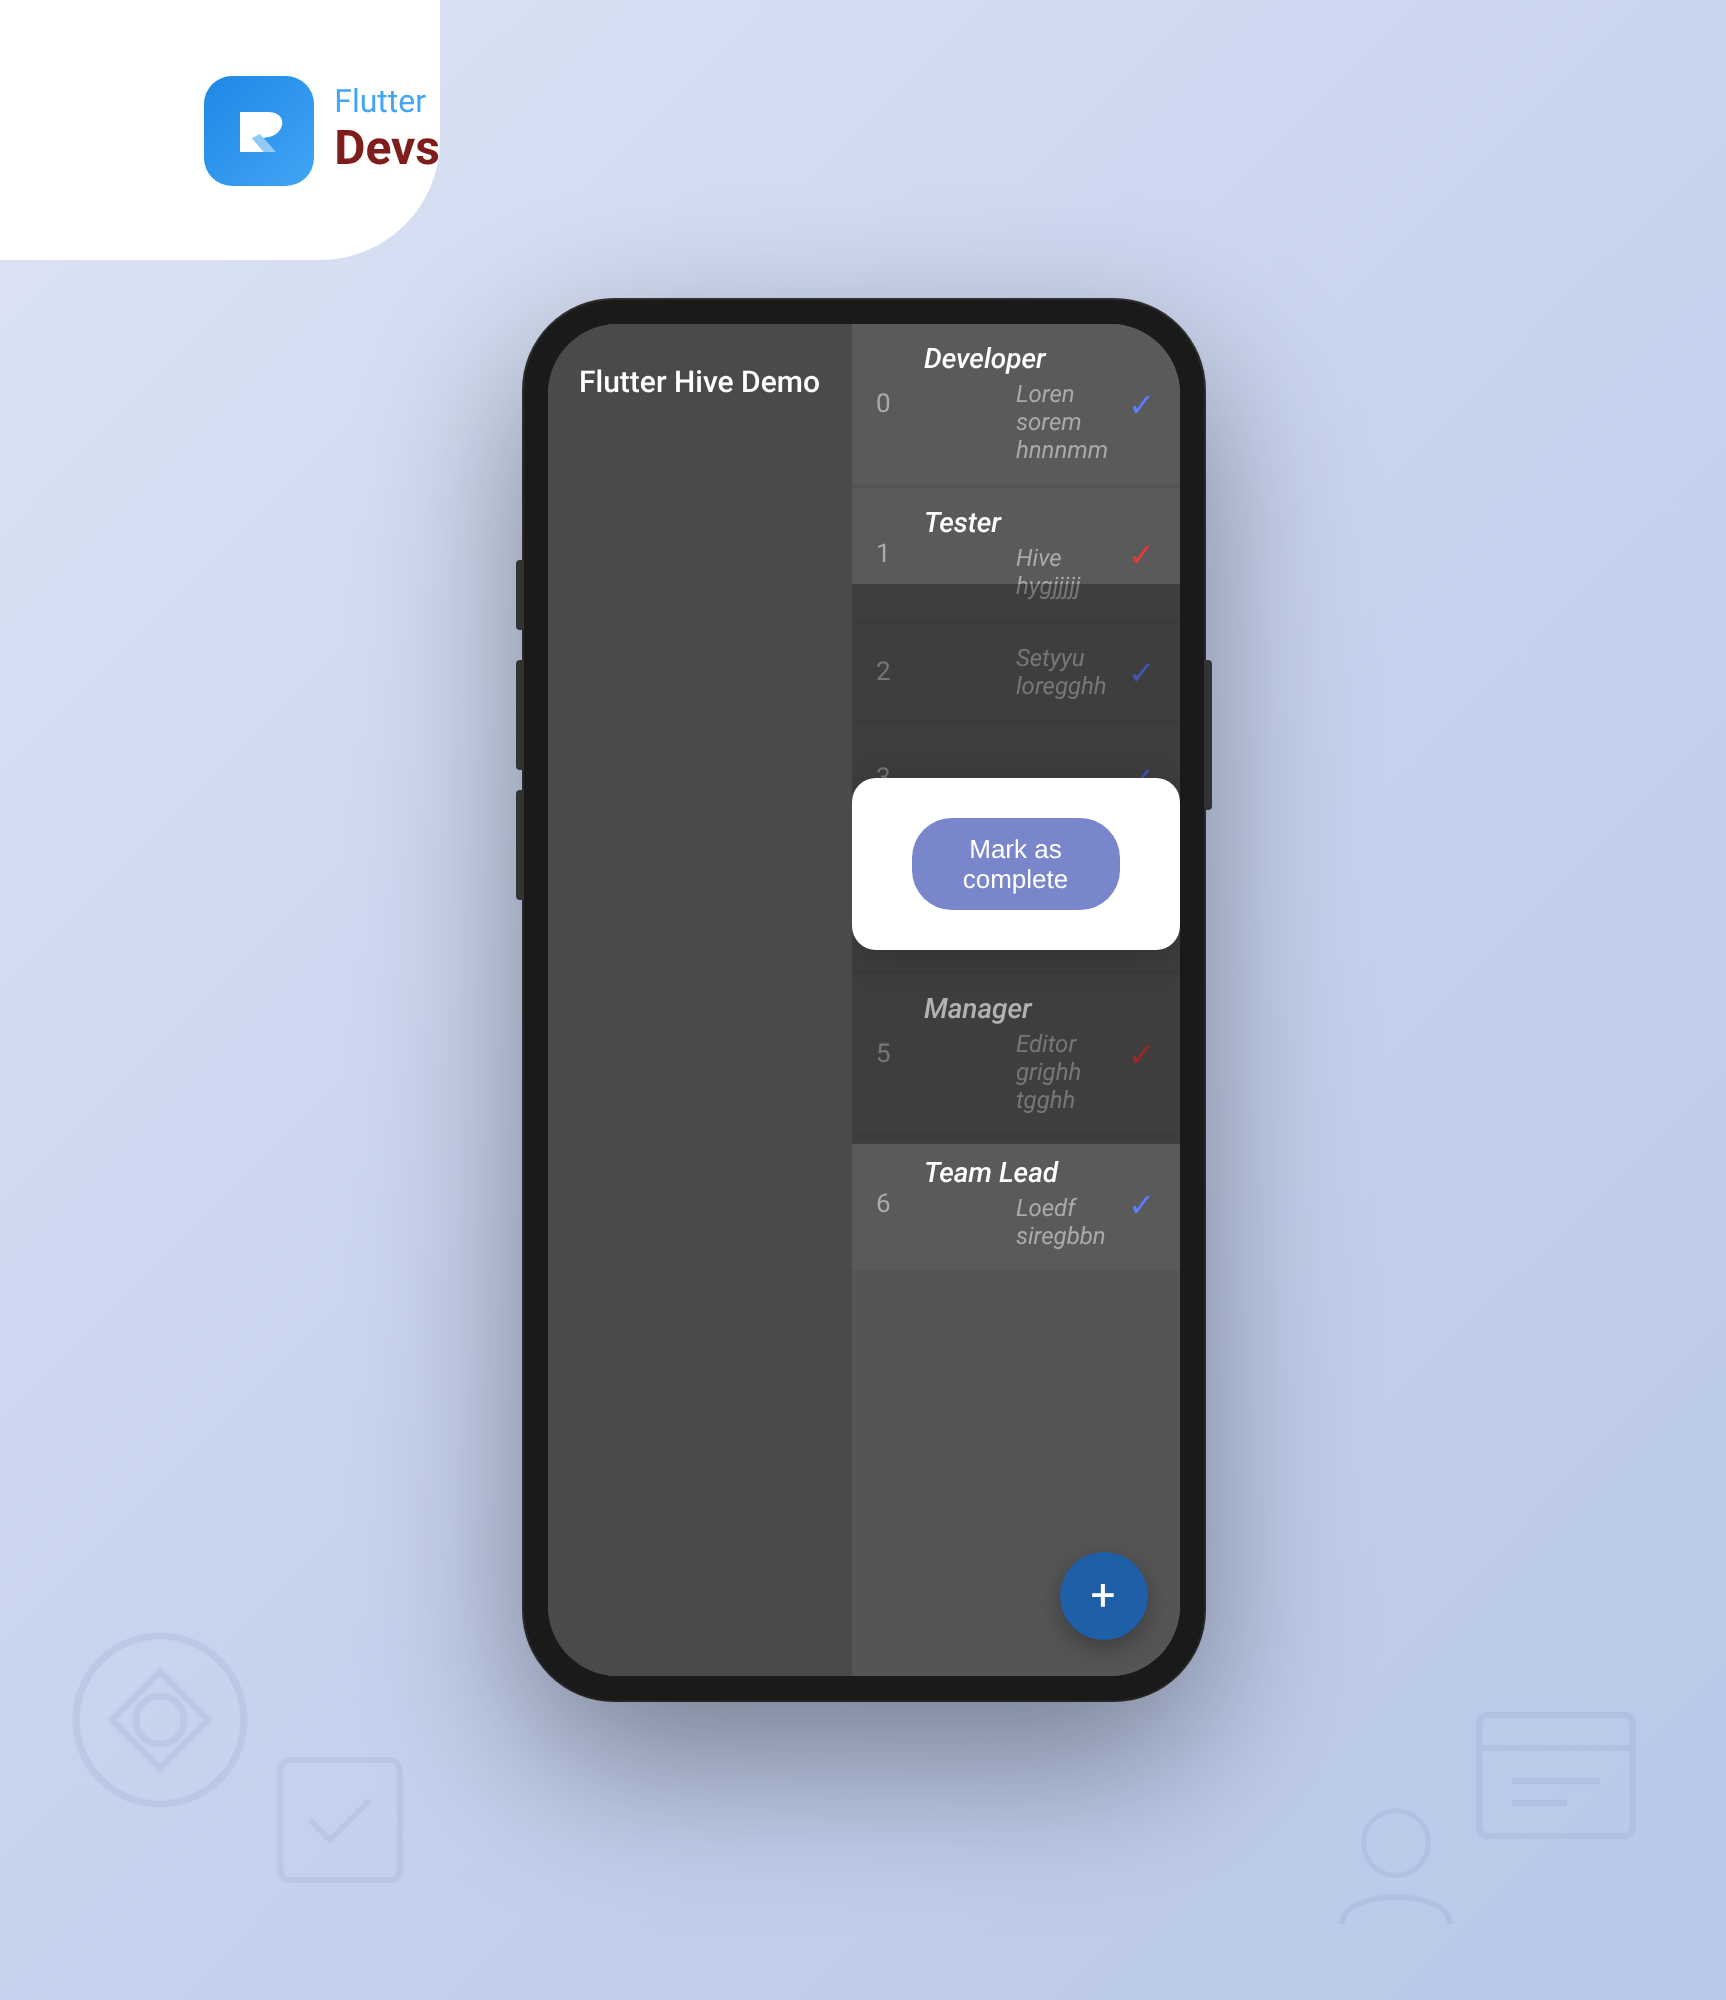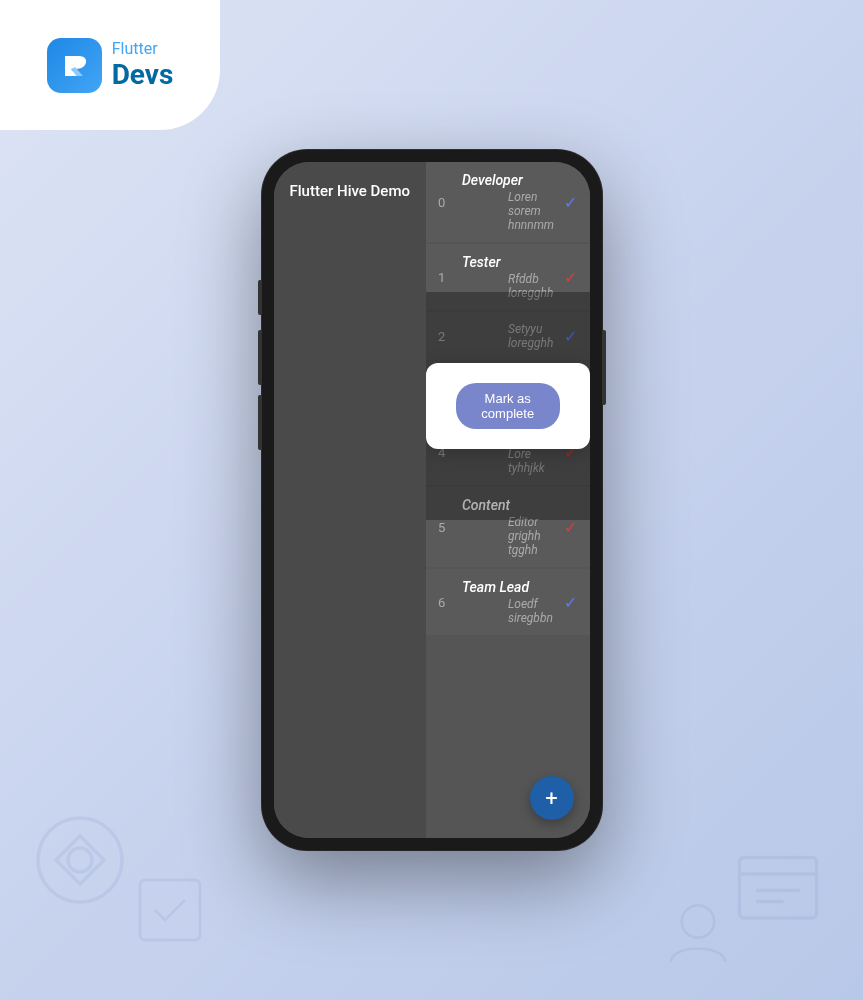--- a/index.html
+++ b/index.html
@@ -20,21 +20,21 @@
     .logo-container {
       position: absolute;
       top: 0;
       left: 0;
       width: 220px;
       height: 130px;
       background: white;
       border-radius: 0 0 60px 0;
       display: flex;
       align-items: center;
-      justify-content: center;
+      justify-content: flex-end;
       gap: 10px;
       z-index: 10;
     }
 
     .logo-icon {
       width: 55px;
       height: 55px;
       background: linear-gradient(135deg, #1e88e5, #42a5f5);
       border-radius: 14px;
       display: flex;
@@ -51,22 +51,22 @@
       line-height: 1.2;
     }
 
     .logo-text-flutter {
       color: #42a5f5;
       font-size: 16px;
       font-weight: 400;
     }
 
     .logo-text-devs {
-      color: #0369a1;
-      font-size: 28px;
+      color: #7f1d1d;
+      font-size: 24px;
       font-weight: 700;
     }
 
     
     .phone-frame {
       width: 340px;
       height: 700px;
       background: #1a1a1a;
       border-radius: 45px;
       padding: 12px;
@@ -306,21 +306,21 @@
           <div class="list-item-title">Developer</div>
           <div class="list-item-subtitle">Loren sorem hnnnmm</div>
         </div>
         <span class="check-icon check-blue">✓</span>
       </div>
 
       <div class="list-item">
         <span class="list-item-index">1</span>
         <div class="list-item-content">
           <div class="list-item-title">Tester</div>
-          <div class="list-item-subtitle">Rfddb loregghh</div>
+          <div class="list-item-subtitle">Hive hygjjjjj</div>
         </div>
         <span class="check-icon check-red">✓</span>
       </div>
 
       <div class="list-item">
         <span class="list-item-index">2</span>
         <div class="list-item-content">
           <div class="list-item-subtitle">Setyyu loregghh</div>
         </div>
         <span class="check-icon check-blue">✓</span>
@@ -340,36 +340,36 @@
         <div class="list-item-content">
           <div class="list-item-title">Editor</div>
           <div class="list-item-subtitle">Lore tyhhjkk</div>
         </div>
         <span class="check-icon check-red">✓</span>
       </div>
 
       <div class="list-item">
         <span class="list-item-index">5</span>
         <div class="list-item-content">
-          <div class="list-item-title">Content</div>
+          <div class="list-item-title">Manager</div>
           <div class="list-item-subtitle">Editor grighh tgghh</div>
         </div>
         <span class="check-icon check-red">✓</span>
       </div>
 
       <div class="list-item">
         <span class="list-item-index">6</span>
         <div class="list-item-content">
           <div class="list-item-title">Team Lead</div>
           <div class="list-item-subtitle">Loedf siregbbn</div>
         </div>
         <span class="check-icon check-blue">✓</span>
       </div>
 
-      <div class="popup-overlay" style="top: 130px; height: 228px; bottom: auto; left: 0; right: 0;">
+      <div class="popup-overlay" style="top: 130px; height: 280px; bottom: auto; left: 0; right: 0;">
         <div class="popup-card">
           <button class="mark-complete-btn">Mark as complete</button>
         </div>
       </div>
 
       <div class="fab">
         <span>+</span>
       </div>
     </div>
   </div>

